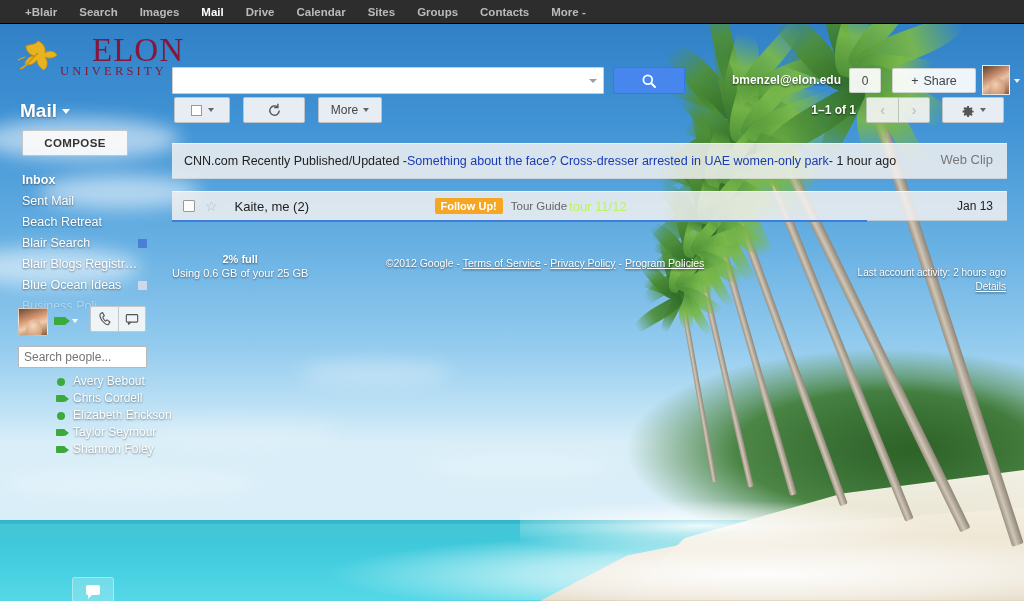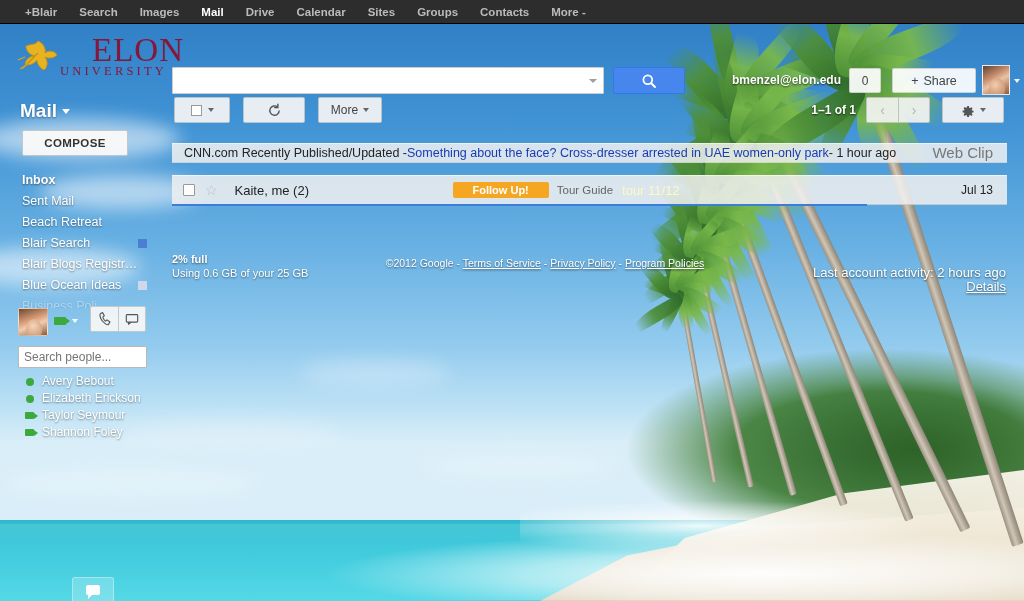--- a/index.html
+++ b/index.html
@@ -305,54 +305,54 @@
     padding: 0 5px; font-size: 12px; color: #555;
     font-family: "Liberation Sans", sans-serif;
     background: transparent;
   }
   .roster { margin-top: 5px; }
   .roster-item {
     position: relative;
     height: 17px; line-height: 17px; padding-left: 42px;
     color: #fff; font-size: 12px;
     text-shadow: 0 1px 2px rgba(0,0,0,.45);
-    cursor: pointer; white-space: nowrap;
+    cursor: pointer; white-space: nowrap; margin-left: 31px;
   }
   .status-dot {
     position: absolute; left: 26px; top: 5px;
     width: 8px; height: 8px; border-radius: 50%;
     background: #3ba93b;
   }
   .status-cam {
     position: absolute; left: 25px; top: 5px;
     width: 9px; height: 7px; background: #3ba93b; border-radius: 1px;
   }
   .status-cam::after {
     content: ""; position: absolute; left: 9px; top: 0.5px;
     border-top: 3px solid transparent; border-bottom: 3px solid transparent;
     border-left: 4px solid #3ba93b;
   }
 
   
   .main { position: absolute; left: 172px; top: 143px; width: 835px; z-index: 22; }
   .webclip {
     position: relative;
-    height: 20px;
+    height: 36px;
     background: rgba(240,240,240,.86);
     border-top: 1px solid rgba(255,255,255,.5);
     border-bottom: 1px solid rgba(0,0,0,.07);
     display: flex; align-items: center;
     padding: 0 12px;
     font-size: 12.5px; color: #222;
     overflow: hidden;
   }
   .webclip a { color: #1a3bb3; text-decoration: none; }
   .webclip .label {
-    position: absolute; right: 14px; top: 0;
-    color: #777; font-size: 15px;
+    position: absolute; right: 14px; top: 8px;
+    color: #777; font-size: 13px;
   }
   .mailrow {
     position: relative; height: 30px;
     margin-top: 12px;
     background: rgba(240,240,240,.86);
     border-top: 1px solid rgba(255,255,255,.6);
     border-bottom: 1px solid rgba(0,0,0,.12);
     display: flex; align-items: center;
     font-size: 13px; color: #222;
     cursor: pointer;
@@ -362,59 +362,59 @@
     border: 1px solid #999; background: #fcfcfc; border-radius: 1px;
   }
   .mr-star {
     margin-left: 10px; font-size: 14px; color: #bbb;
   }
   .mr-from { margin-left: 17px; width: 200px; font-size: 13px; color: #222; }
   .mr-labels { display: flex; align-items: center; gap: 8px; }
   .lbl-pill {
     background: #f5a623; color: #fff;
     font-size: 11px; font-weight: bold;
-    padding: 2px 20px; border-radius: 2px;
+    padding: 2px 6px; border-radius: 2px;
     line-height: 12px;
-    margin-left: 18px;
   }
   .lbl-plain { color: #666; font-size: 11.5px; }
-  .mr-subject { margin-left: 9px; font-size: 13px; color: #fef9c3; }
+  .mr-subject { margin-left: 2px; font-size: 13px; color: #bef264; }
   .mr-date {
     position: absolute; right: 14px; font-size: 12px; color: #222;
   }
   .blue-underline {
     position: absolute; left: 0; right: 140px; bottom: -2px; height: 2px;
     background: #3b7dd8;
   }
 
   
   .footer { position: absolute; left: 0; top: 252px; width: 1024px; z-index: 22; }
   .storage {
     position: absolute; left: 172px; top: 0;
     color: #fff; font-size: 11px; line-height: 14px;
     text-shadow: 0 1px 2px rgba(0,0,0,.5);
+    text-align: center;
   }
   .storage b { font-size: 11px; }
   .credits {
     position: absolute; left: 380px; top: 4px; width: 330px;
     text-align: center; color: #fff; font-size: 10.5px; line-height: 14px;
     text-shadow: 0 1px 2px rgba(0,0,0,.55);
   }
   .credits a { color: #fff; text-decoration: underline; }
   .powered {
     margin-top: 10px; text-align: center;
     color: #fff; font-size: 10.5px;
     text-shadow: 0 1px 2px rgba(0,0,0,.55);
   }
   .glogo { font-family: "Liberation Serif", serif; font-size: 13px; letter-spacing: -.3px; }
   .glogo .b { color: #4285f4; } .glogo .r { color: #ea4335; }
   .glogo .y { color: #fbbc05; } .glogo .g { color: #34a853; }
   .activity {
     position: absolute; right: 18px; top: 14px;
-    text-align: right; color: #fff; font-size: 13px; line-height: 14px;
+    text-align: right; color: #fff; font-size: 10px; line-height: 14px;
     text-shadow: 0 1px 2px rgba(0,0,0,.6);
   }
   .activity a { color: #fff; text-decoration: underline; }
 
   
   .chatbar {
     position: absolute; left: 72px; bottom: 0; width: 42px; height: 24px;
     background: rgba(255,255,255,.22);
     border: 1px solid rgba(255,255,255,.35);
     border-bottom: 0;
@@ -677,20 +677,21 @@
             <path d="M4 11.5 L4 14 L7 11.5" fill="none" stroke="#555" stroke-width="1.3" stroke-linejoin="round"></path>
           </svg>
         </div>
       </div>
     </div>
     <div class="people-search">
       <input placeholder="Search people..." style="">
     </div>
     <div class="roster" id="roster">
         <div class="roster-item"><span class="status-dot"></span><span>Avery Bebout</span></div>
+        <div class="roster-item"><span class="status-cam"></span><span>Chris Cordell</span></div>
         <div class="roster-item"><span class="status-dot"></span><span>Elizabeth Erickson</span></div>
         <div class="roster-item"><span class="status-cam"></span><span>Taylor Seymour</span></div>
         <div class="roster-item"><span class="status-cam"></span><span>Shannon Foley</span></div>
       </div>
   </div>
 
   <div class="main">
     <div class="webclip">
       <span>CNN.com Recently Published/Updated - </span>
         <a href="#">Something about the face? Cross-dresser arrested in UAE women-only park</a>
@@ -700,21 +701,21 @@
 
     <div class="mailrow">
       <span class="mr-cb"></span>
       <span class="mr-star">☆</span>
       <span class="mr-from">Kaite, me (2)</span>
       <span class="mr-labels">
         <span class="lbl-pill">Follow Up!</span>
         <span class="lbl-plain">Tour Guide</span>
       </span>
       <span class="mr-subject">tour 11/12</span>
-      <span class="mr-date">Jul 13</span>
+      <span class="mr-date">Jan 13</span>
       <span class="blue-underline"></span>
     </div>
   </div>
 
   <div class="footer">
     <div class="storage">
       <b>2% full</b><br>
       <span>Using 0.6 GB of your 25 GB</span>
     </div>
 

